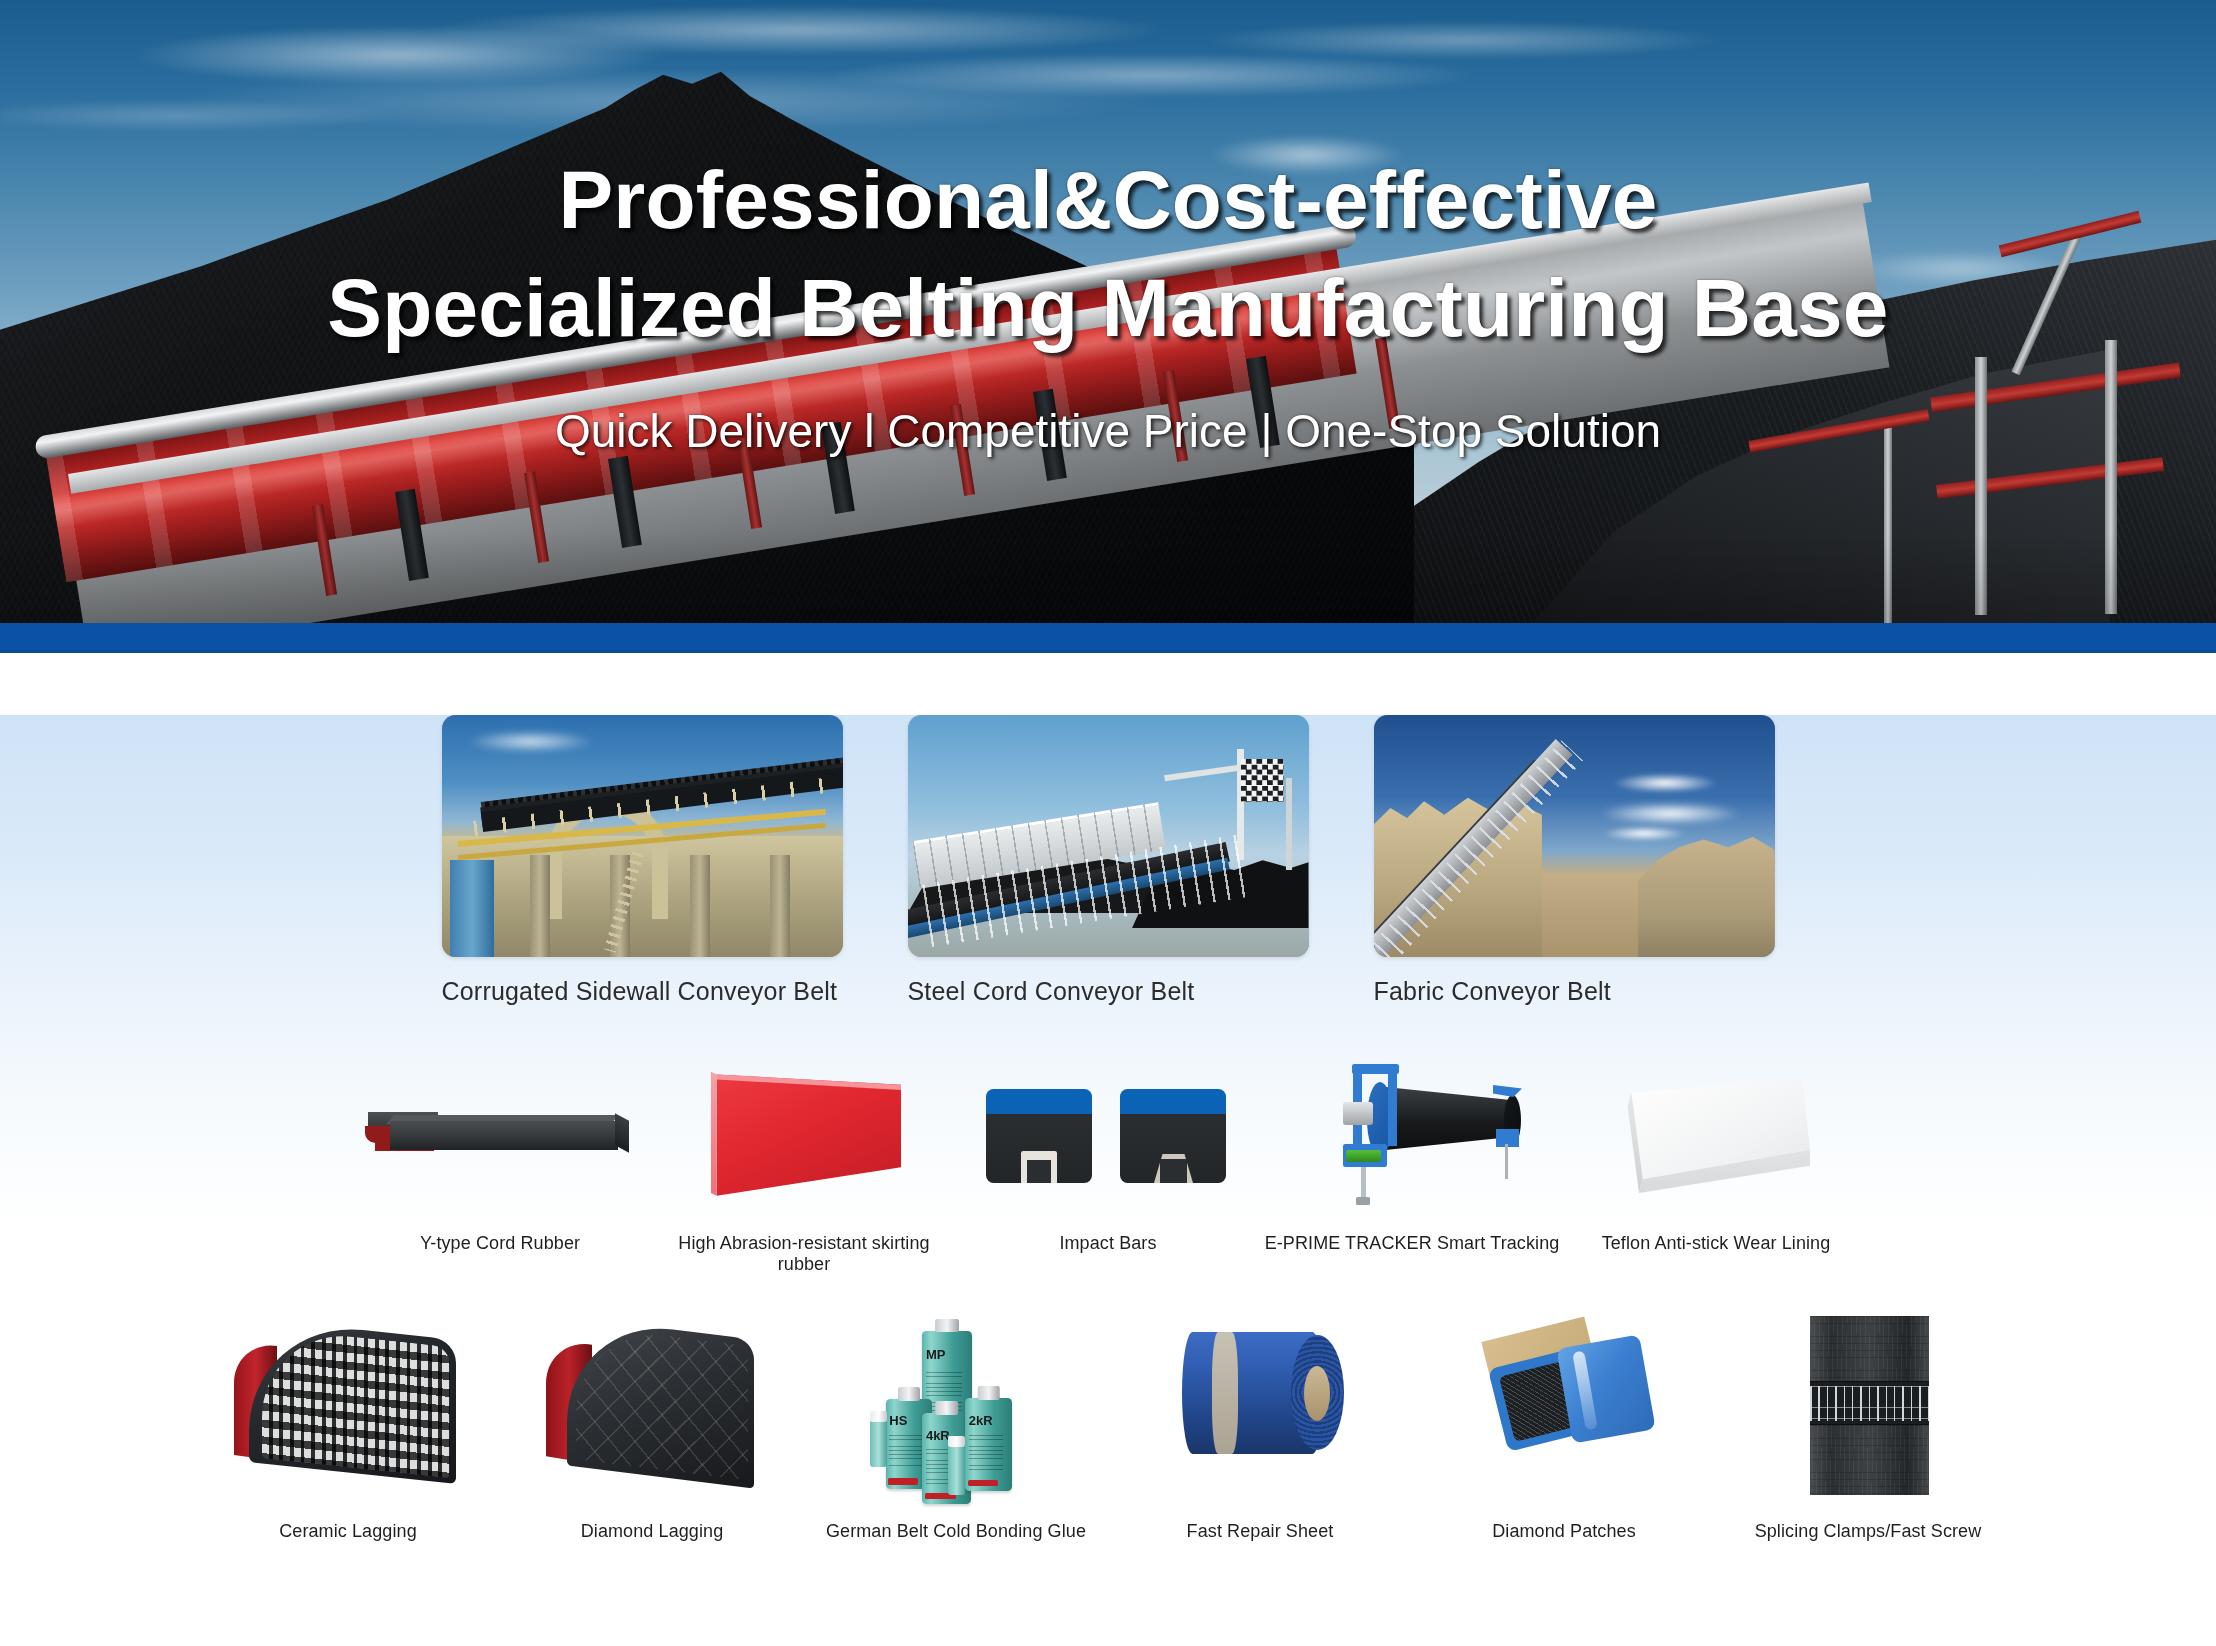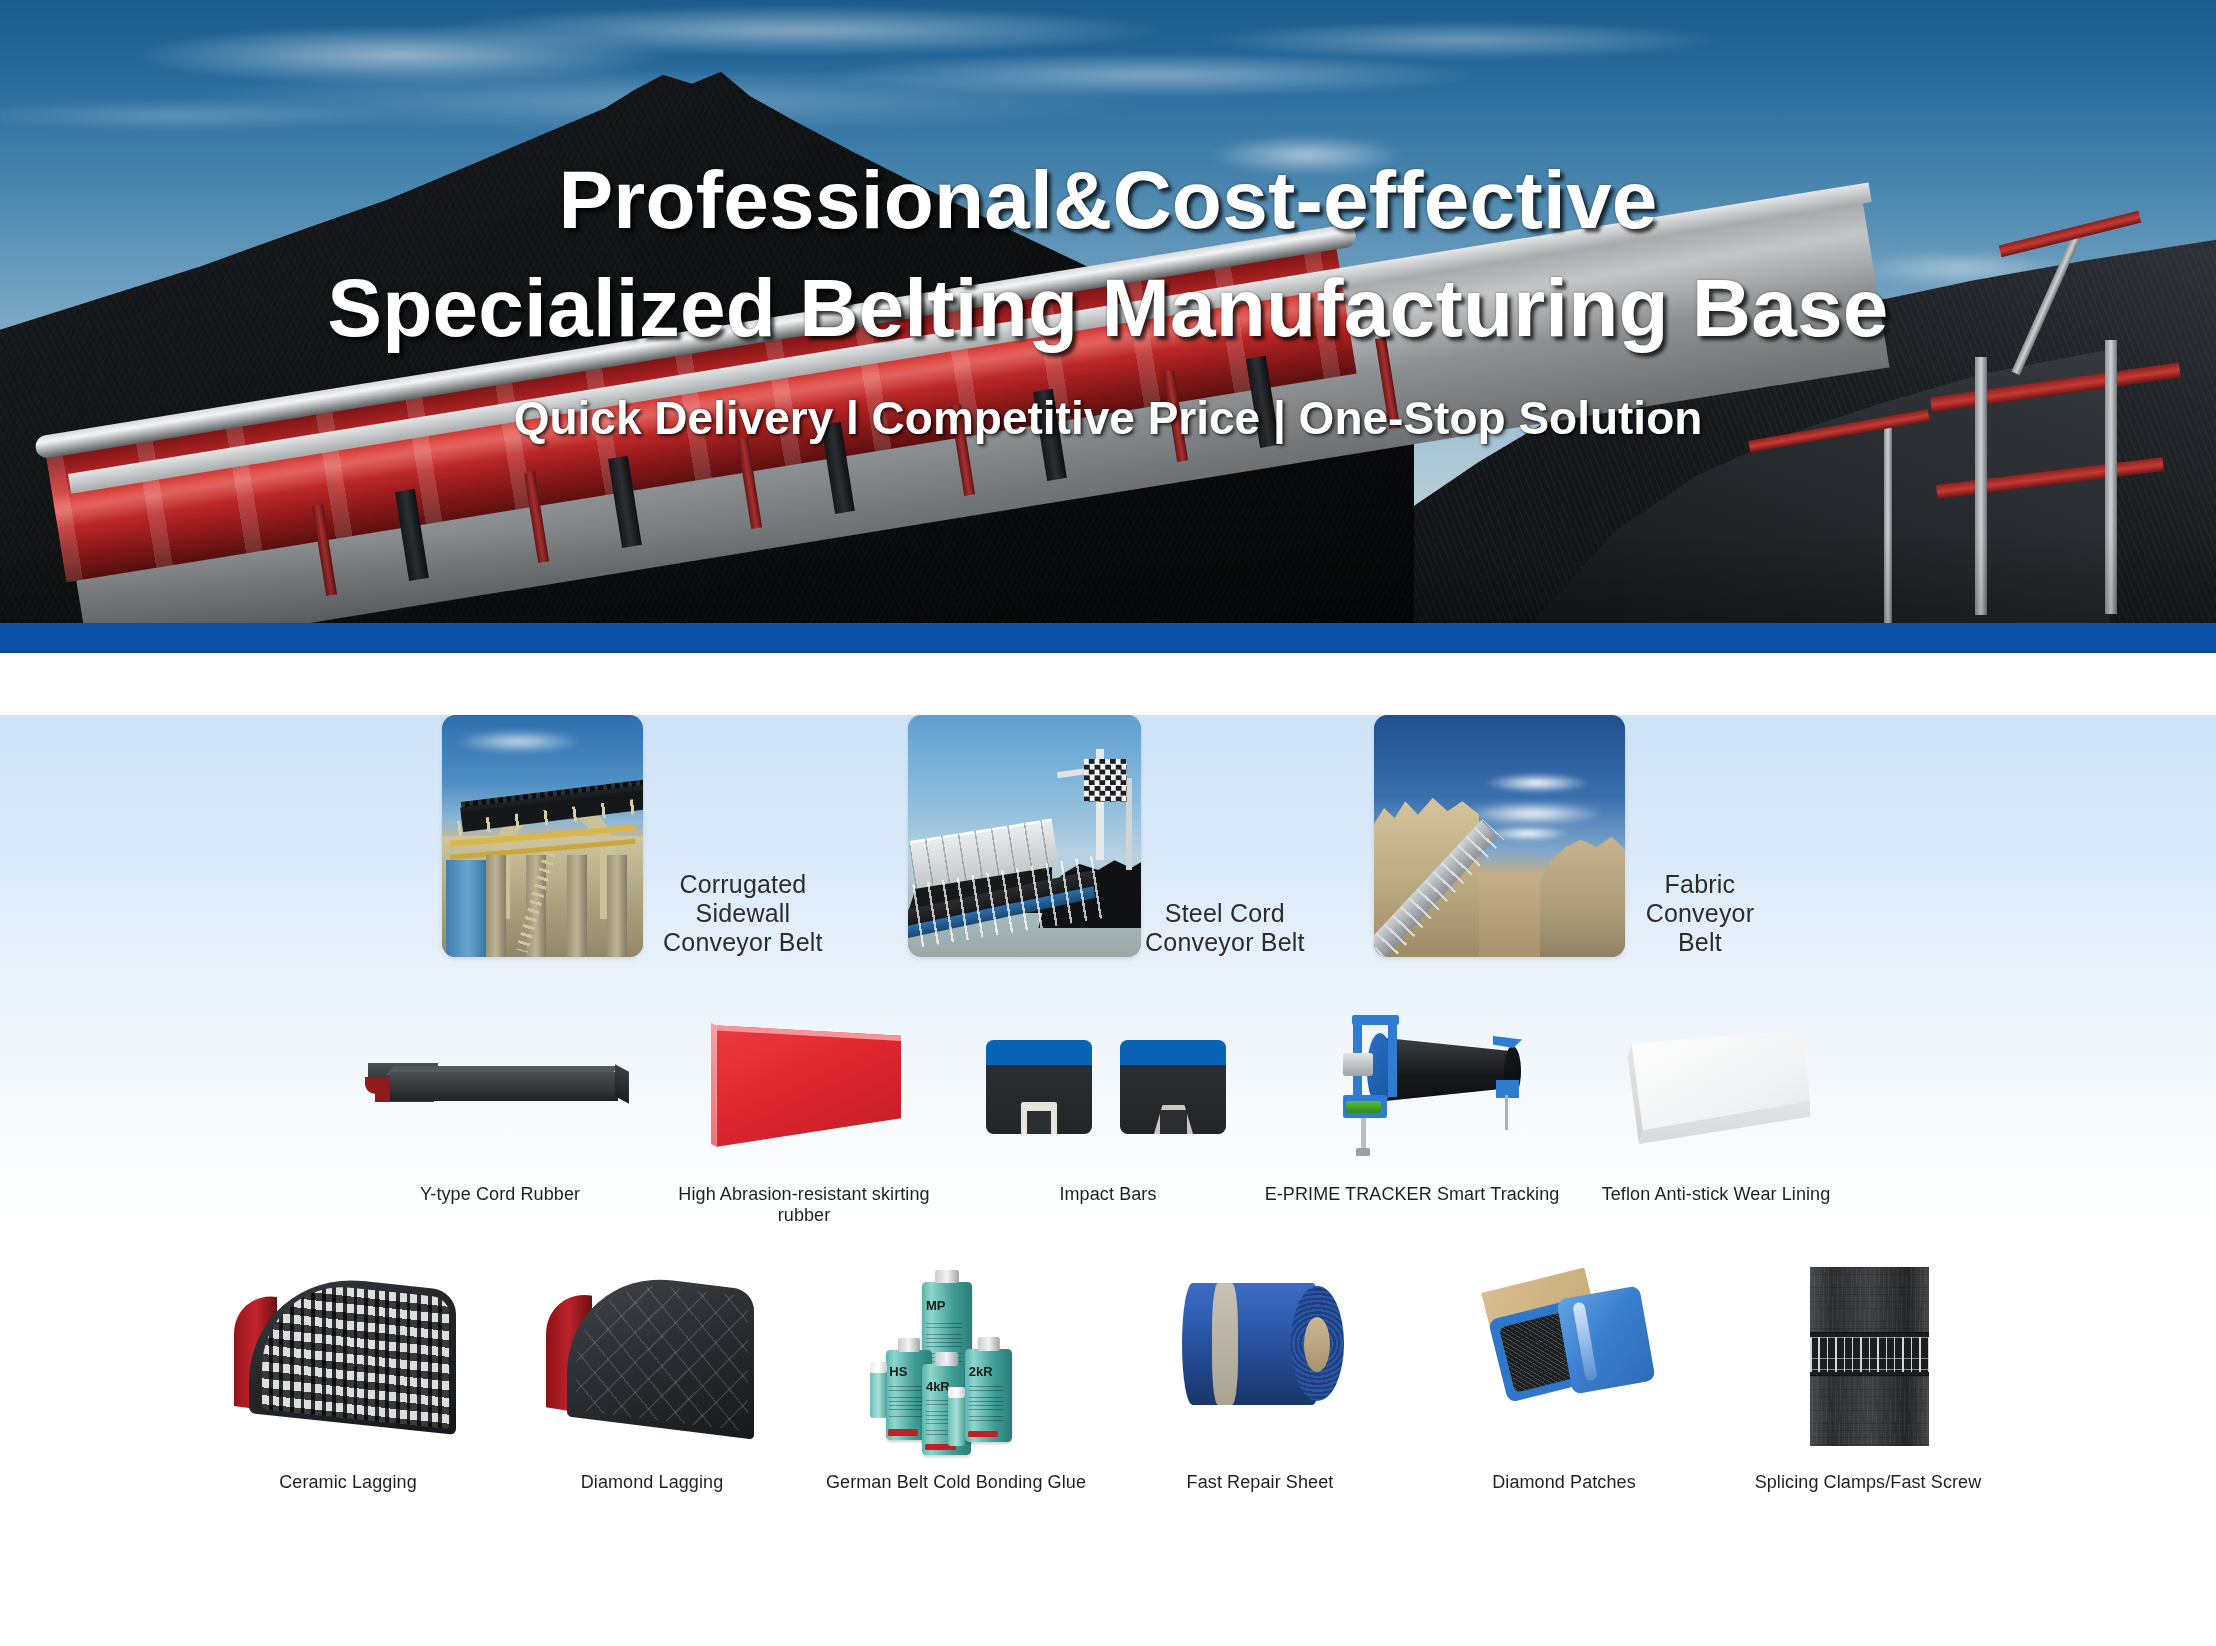--- a/index.html
+++ b/index.html
@@ -159,22 +159,22 @@
     z-index: 20; pointer-events:none;
   }
   .hero-title {
     color:#ffffff; font-weight:700; font-size: 82px; line-height: 1.32;
     text-align:center; letter-spacing:0.2px;
     text-shadow: 3.8px 3.8px 3.8px rgba(0,0,0,.72), 0 0 2.3px rgba(0,0,0,.5);
     margin-top: 146px;
     white-space: pre-line;
   }
   .hero-sub {
-    color:#ffffff; font-weight:700; font-size: 46px; line-height: 1.2;
-    text-align:center; margin-top: 29px;
+    color:#ffffff; font-weight:400; font-size: 46px; line-height: 1.2;
+    text-align:center; margin-top: 42px;
     text-shadow: 2.3px 2.3px 3.8px rgba(0,0,0,.70), 0 0 2.3px rgba(0,0,0,.45);
   }
 
   
   .divider-blue {
     width: 2216px; height: 27px;
     background: #0b52a6;
   }
   .divider-blue-dark { width:2216px; height:3px; background:#0a4a96; }
 
@@ -184,21 +184,21 @@
     width: 2216px; height: 932px;
     background: linear-gradient(to bottom,
       #cfe3f7 0%, #d9e9f9 14%, #e9f2fb 28%, #f6fafd 42%, #ffffff 55%, #ffffff 100%);
     padding-top: 0;
   }
 
   .row { display:flex; justify-content:center; }
 
   
   .row1 { margin-top: 62px; gap: 65px; }
-  .card1 { width: 401px; display:flex; flex-direction:row; align-items:flex-end; }
+  .card1 { width: 401px; display:flex; flex-direction:column; align-items:flex-start; }
   .card1-photo {
     width: 401px; height: 242px; border-radius: 13.7px; overflow:hidden;
     position:relative; background:#9ab; box-shadow: 0 1.5px 4.6px rgba(0,0,0,.10);
   }
   .card1-label {
     margin-top: 20px; font-size: 25px; color:#2c2c2c; text-align:center;
     font-weight: 400; letter-spacing: 0.2px;
   }
 
   

